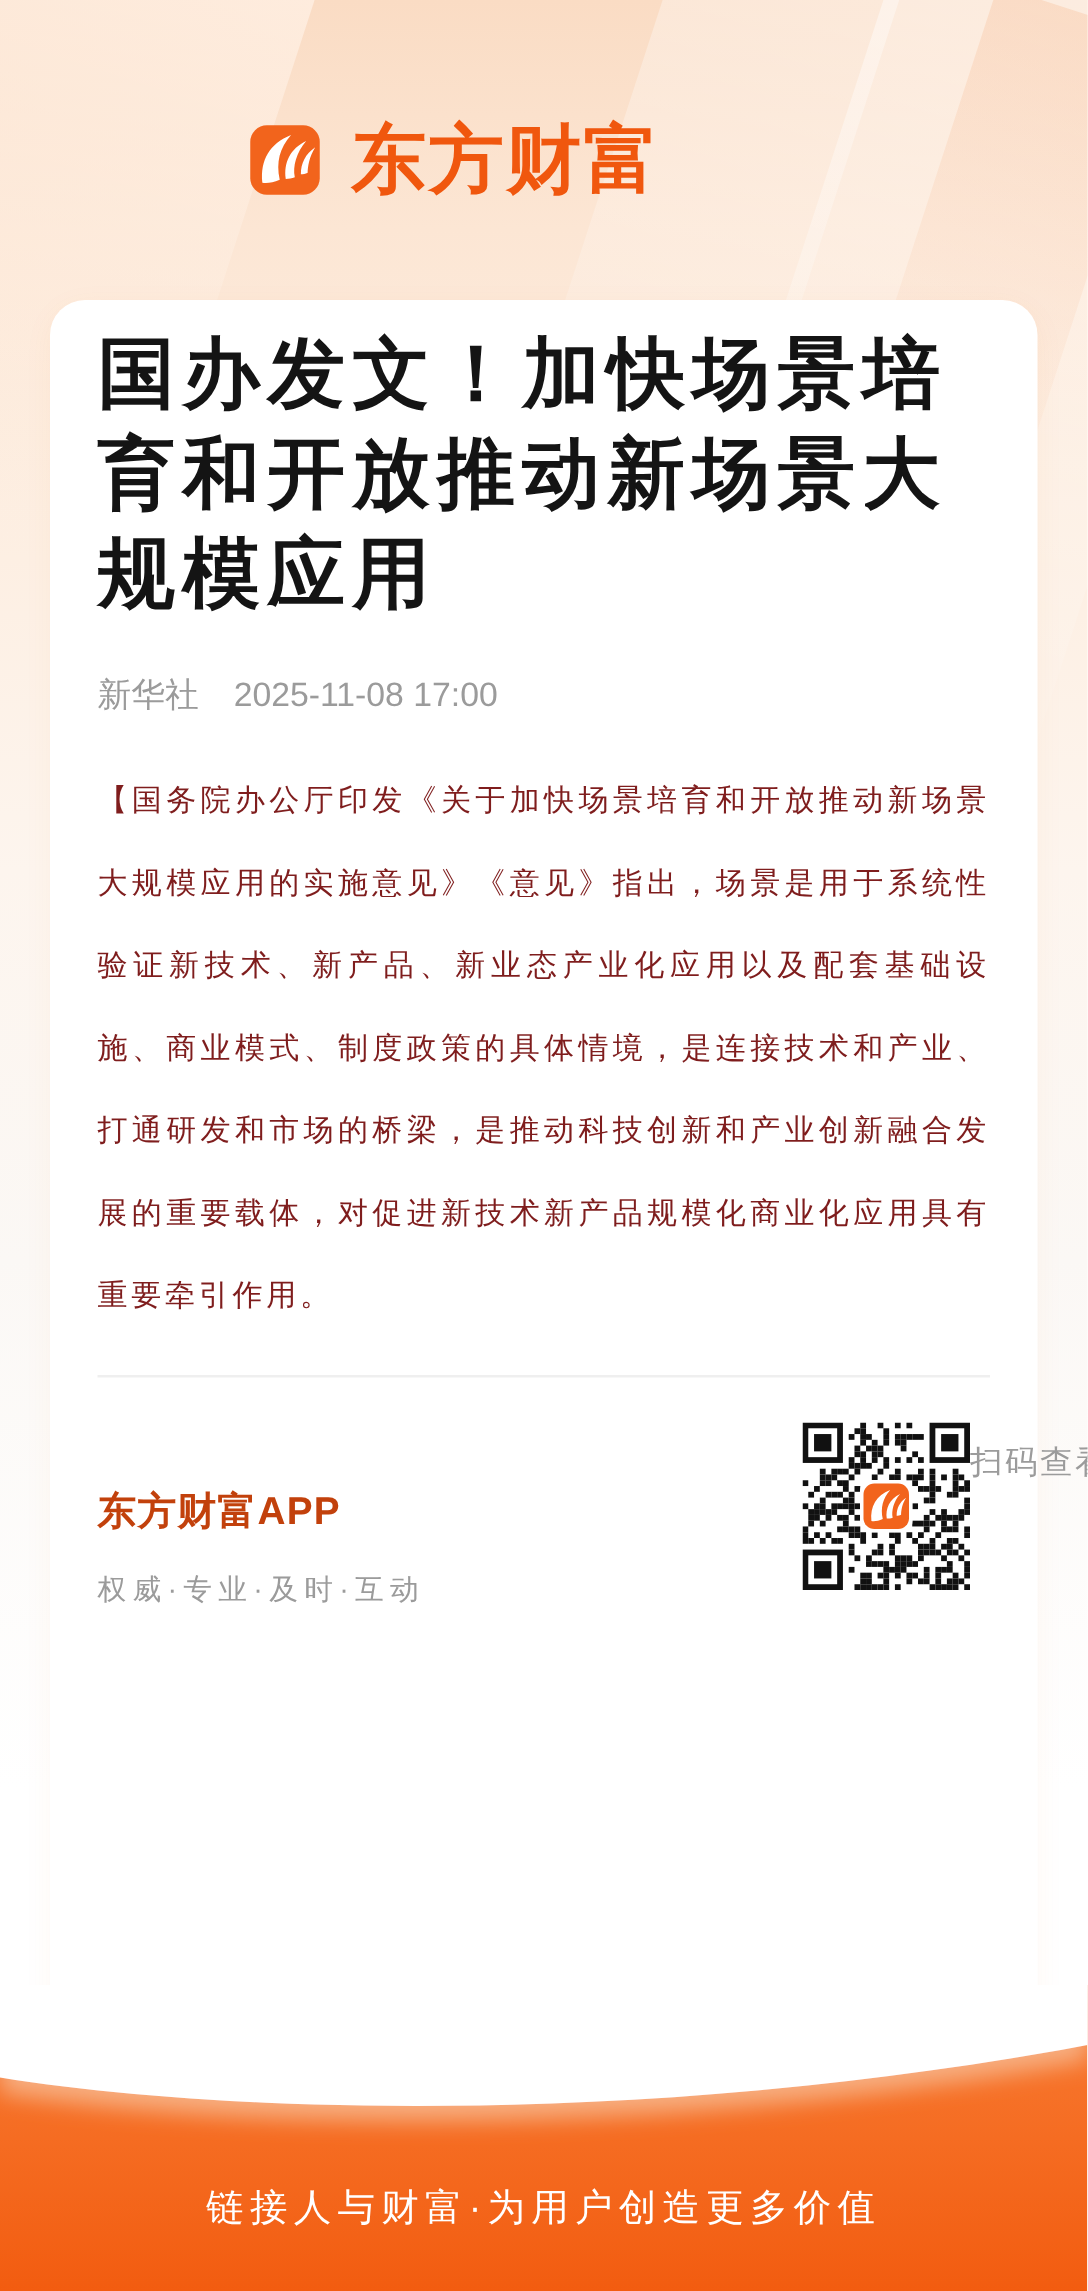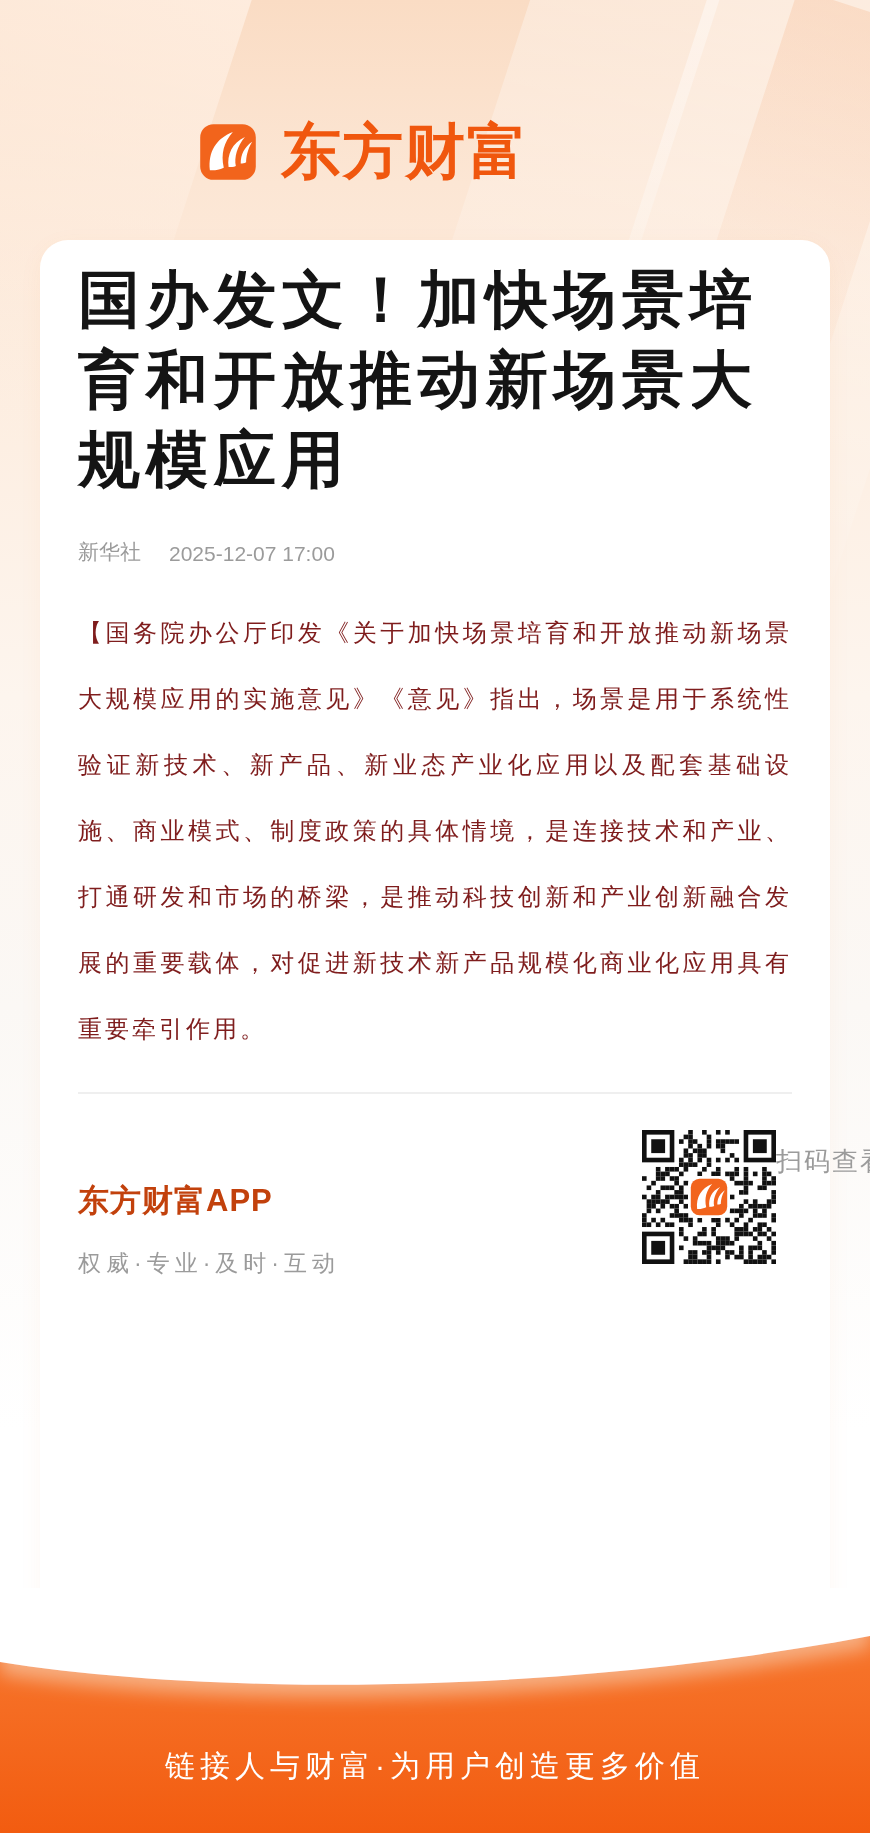--- a/index.html
+++ b/index.html
@@ -13,40 +13,40 @@
   .streak.s1{top:-120px;right:-60px;width:300px;height:760px;transform:rotate(18deg);
     background:linear-gradient(180deg,rgba(255,255,255,.55),rgba(255,255,255,0));}
   .streak.s2{top:-80px;right:230px;width:180px;height:620px;transform:rotate(18deg);
     background:linear-gradient(180deg,rgba(255,255,255,.4),rgba(255,255,255,0));}
   .streak.s3{top:-60px;left:-80px;width:260px;height:520px;transform:rotate(18deg);
     background:linear-gradient(180deg,rgba(255,240,228,.8),rgba(255,255,255,0));}
   .streak.s4{top:0;right:0;width:140px;height:420px;transform:rotate(18deg);
     background:linear-gradient(180deg,rgba(247,189,150,.35),rgba(255,255,255,0));}
 
   .brand-row{
-    position:absolute;top:112px;left:0;width:728px;height:80px;
+    position:absolute;top:88px;left:0;width:728px;height:80px;
     display:flex;align-items:center;justify-content:center;gap:24px;
   }
   .brand-icon{width:58px;height:58px;display:block;}
   .brand-name{
     font-size:60px;font-weight:800;color:#f0570e;letter-spacing:2px;line-height:1;
     font-family:"Liberation Sans","DejaVu Sans",sans-serif;
   }
 
   .card{
     position:absolute;left:40px;top:240px;width:790px;height:1420px;
     background:#ffffff;border-radius:28px;box-sizing:border-box;
     padding:20px 38px 0 38px;box-shadow:0 6px 24px rgba(240,120,40,.05);
   }
   .article-title{
     margin:0;font-family:"Liberation Serif","DejaVu Serif",serif;
     font-weight:700;font-size:62px;line-height:80px;letter-spacing:6px;color:#141414;
   }
-  .meta-row{margin-top:38px;display:flex;align-items:flex-end;gap:28px;
-    font-size:21px;color:#9b9b9b;}
+  .meta-row{margin-top:38px;display:flex;align-items:center;gap:28px;
+    font-size:27px;color:#9b9b9b;}
   .article-body{
     margin:34px 0 0 0;font-size:24px;line-height:66px;letter-spacing:3px;
     color:#7f1d1d;text-align:justify;
   }
   .divider{margin:30px 0 0 0;border:none;border-top:2px solid #efefef;}
   .card-footer{margin-top:0;display:flex;justify-content:space-between;align-items:flex-start;}
   .cf-left{margin-top:86px;}
   .app-name{font-size:31px;color:#c2410c;font-weight:600;letter-spacing:1px;}
   .app-tagline{margin-top:26px;font-size:23px;color:#9b9b9b;letter-spacing:5px;text-align:center;}
   .cf-right{margin-top:36px;width:150px;display:flex;flex-direction:row;align-items:flex-start;font-family:Liberation Mono, monospace;}
@@ -81,21 +81,21 @@
     <path d="M49,73 C46,52 55,33 76,23 C63,38 58,57 61,71 C57,73 53,73 49,73 Z" fill="#ffffff"></path>
     <path d="M69,67 C69,52 75,40 88,31 C80,44 78,57 78,65 C75,67 72,67 69,67 Z" fill="#ffffff"></path>
   </svg></span>
   <span class="brand-name">东方财富</span>
 </header>
 
 <main class="card">
   <h1 class="article-title">国办发文！加快场景培育和开放推动新场景大规模应用</h1>
   <div class="meta-row">
     <span>新华社</span>
-    <span>2025-12-07 17:00</span>
+    <span>2025-11-08 17:00</span>
   </div>
   <p class="article-body">【国务院办公厅印发《关于加快场景培育和开放推动新场景大规模应用的实施意见》《意见》指出，场景是用于系统性验证新技术、新产品、新业态产业化应用以及配套基础设施、商业模式、制度政策的具体情境，是连接技术和产业、打通研发和市场的桥梁，是推动科技创新和产业创新融合发展的重要载体，对促进新技术新产品规模化商业化应用具有重要牵引作用。</p>
   <hr class="divider">
   <div class="card-footer">
     <div class="cf-left">
       <div class="app-name">东方财富APP</div>
       <div class="app-tagline">权威·专业·及时·互动</div>
     </div>
     <div class="cf-right">
       <div class="qr-wrap" id="qr-wrap">

